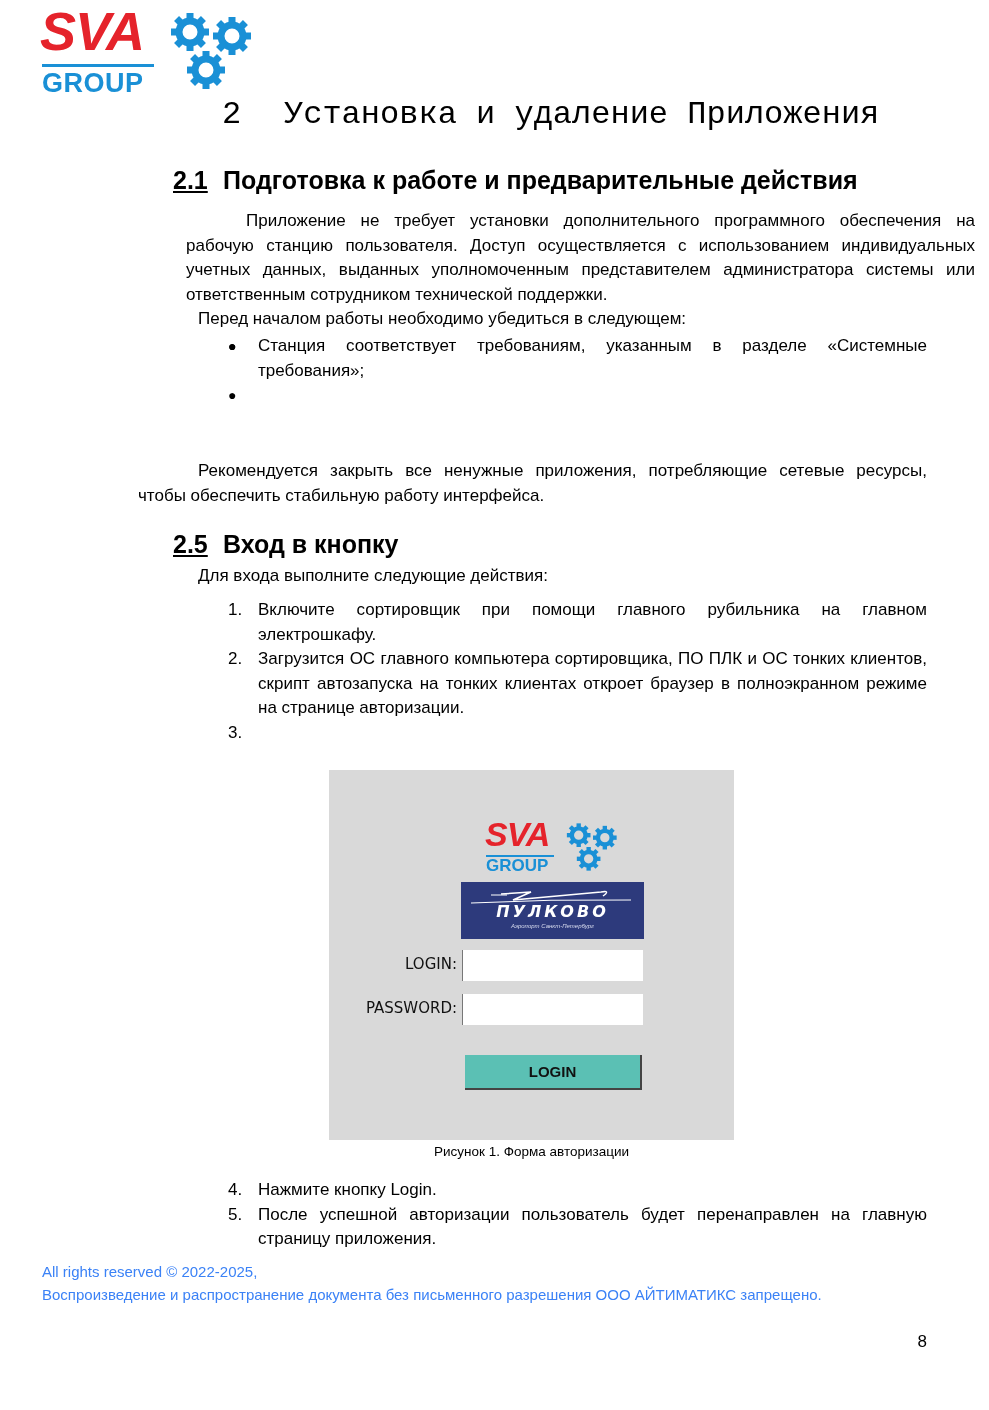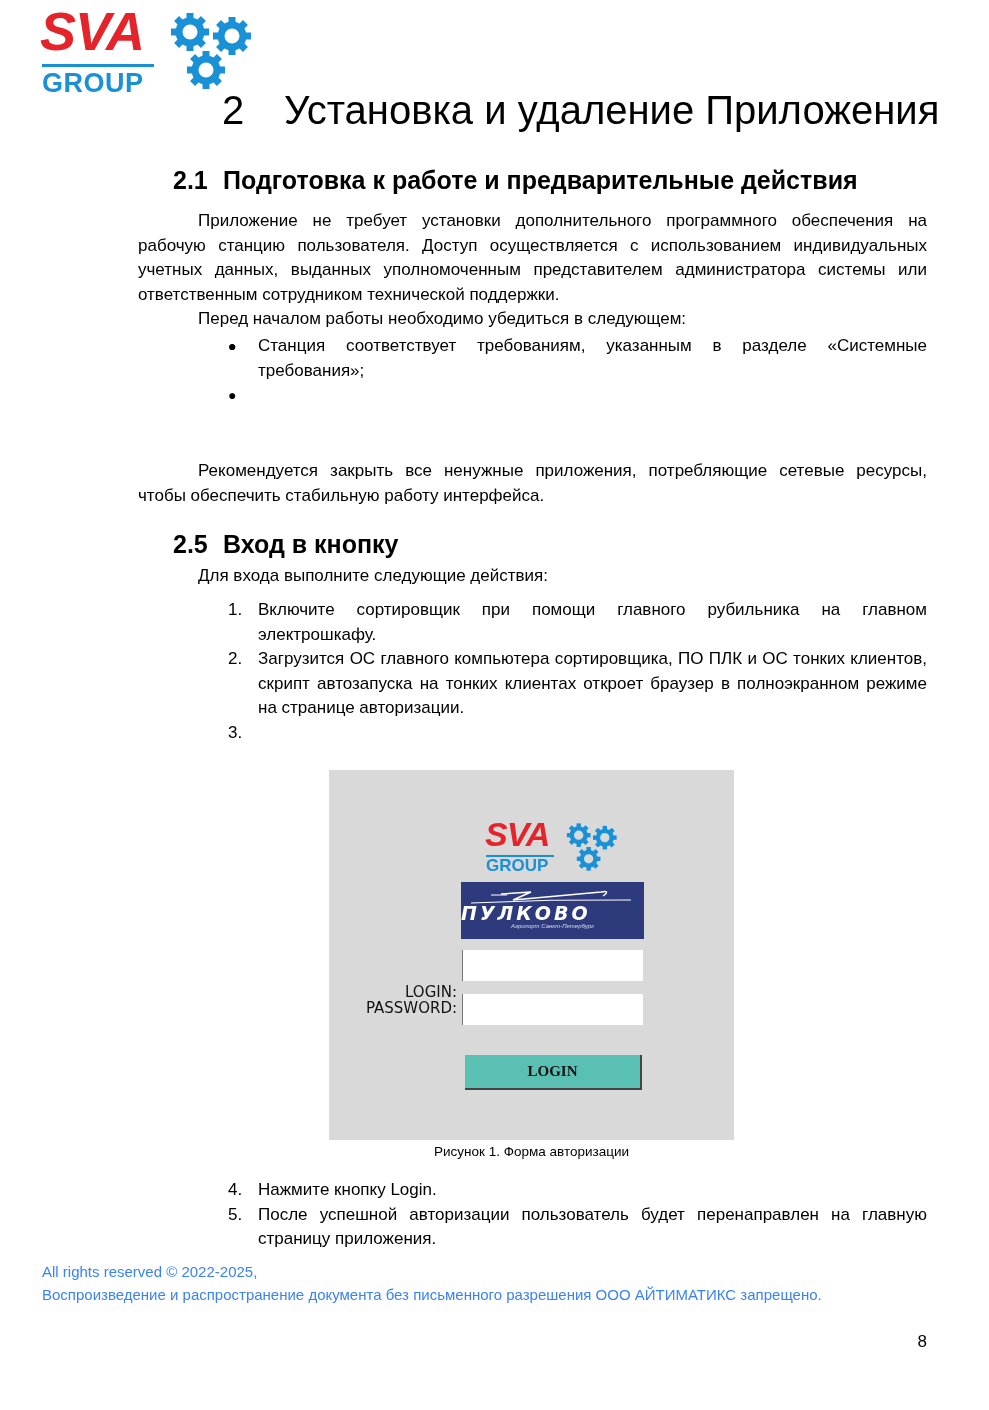--- a/index.html
+++ b/index.html
@@ -7,52 +7,52 @@
          font-family: "Liberation Sans", sans-serif; color: #000; }
 
   
   .logo { position: absolute; left: 40px; top: 4px; width: 220px; height: 92px; }
   .logo .sva { position: absolute; left: 0; top: -4px; font-family: "Liberation Sans", sans-serif;
                font-weight: bold; font-style: italic; font-size: 54px; color: #e5232b; letter-spacing: -1px; }
   .logo .bar { position: absolute; left: 2px; top: 60px; width: 112px; height: 3px; background: #1a90d6; }
   .logo .group { position: absolute; left: 2px; top: 64px; font-weight: bold; font-size: 27px; color: #1a90d6; letter-spacing: 0.5px; }
   .logo svg { position: absolute; left: 128px; top: 4px; }
 
-  .h1 { position: absolute; left: 222px; top: 88px; font-size: 40px; font-weight: normal; }
+  .h1 { position: absolute; left: 222px; top: 96px; font-size: 32px; font-weight: normal; font-family: Liberation Mono, monospace; }
   .h1 .num { display: inline-block; width: 62px; }
 
   .h2 { position: absolute; left: 173px; font-size: 25px; font-weight: bold; }
-  .h2 .num { display: inline-block; width: 50px; }
+  .h2 .num { display: inline-block; width: 50px; text-decoration: underline; }
 
   .p { position: absolute; left: 138px; width: 789px; font-size: 17px; line-height: 24.5px; text-align: justify; }
   .p.indent { text-indent: 60px; }
 
   .list { position: absolute; left: 222px; width: 705px; font-size: 17px; line-height: 24.5px; margin: 0; padding: 0; list-style: none; }
   .list li { position: relative; padding-left: 36px; text-align: justify; }
   .list li .mark { position: absolute; left: 6px; top: 0; }
   .list.bullets li .mark { left: 6px; font-size: 14px; }
 
   
   .figure { position: absolute; left: 329px; top: 770px; width: 405px; height: 370px; background: #d9d9d9; }
   .fig-logo { position: absolute; left: 156px; top: 48px; width: 140px; height: 58px; }
   .fig-logo .sva { position: absolute; left: 0; top: -3px; font-weight: bold; font-style: italic; font-size: 34px; color: #e5232b; letter-spacing: -1px; }
   .fig-logo .bar { position: absolute; left: 1px; top: 37px; width: 68px; height: 2px; background: #1a90d6; }
   .fig-logo .group { position: absolute; left: 1px; top: 38px; font-weight: bold; font-size: 17px; color: #1a90d6; }
   .fig-logo svg { position: absolute; left: 80px; top: 2px; }
   .pulkovo { position: absolute; left: 132px; top: 112px; width: 183px; height: 57px; background: #2d3a7c; }
-  .pulkovo .name { position: absolute; left: 0; width: 100%; top: 20px; color: #fff;
-                   font-family: "DejaVu Sans", sans-serif; font-style: italic; font-size: 19px; letter-spacing: 3px; font-weight: bold; }
+  .pulkovo .name { position: absolute; left: 0; width: 100%; top: 20px; text-align: center; color: #fff;
+                   font-family: "DejaVu Sans", sans-serif; font-style: italic; font-size: 16px; letter-spacing: 3px; font-weight: bold; }
   .pulkovo .sub { position: absolute; left: 0; width: 100%; top: 41px; text-align: center; color: #d8dcef; font-size: 6px; font-style: italic; }
   .pulkovo svg { position: absolute; left: 0; top: 0; }
 
   .fig-label { position: absolute; font-family: "DejaVu Sans", sans-serif; font-size: 15px; color: #111; text-align: right; }
   .fig-input { position: absolute; left: 133px; width: 181px; height: 31px; background: #fff; border: none; border-left: 1px solid #777; padding: 0; margin: 0; box-sizing: border-box; }
   .fig-btn { position: absolute; left: 136px; top: 285px; width: 177px; height: 35px; background: #5bc0b4; border: none;
              border-right: 2px solid #444; border-bottom: 2px solid #444; box-sizing: border-box;
-             font-family: Liberation Serif, serif; font-weight: bold; font-size: 15px; color: #111; padding: 8px; cursor: pointer; }
+             font-family: Liberation Sans, sans-serif; font-weight: bold; font-size: 15px; color: #111; padding: 8px; cursor: pointer; }
 
   .caption { position: absolute; left: 0; width: 1063px; top: 1144px; text-align: center; font-size: 13.5px; }
 
   .footer { position: absolute; left: 42px; font-size: 15px; color: #3b82f6; }
   .page-num { position: absolute; right: 62px; top: 1332px; font-size: 17px; }
 </style>
 </head>
 <body>
 
 <div class="logo">
@@ -82,21 +82,21 @@
 </div>
 
 <div class="h1">
   <span class="num">2</span><span>Установка и удаление Приложения</span>
 </div>
 
 <div class="h2" style="top:166px;">
   <span class="num">2.1</span><span>Подготовка к работе и предварительные действия</span>
 </div>
 
-<div class="p indent" style="top:209px;">Приложение не требует установки дополнительного программного обеспечения на рабочую станцию пользователя. Доступ осуществляется с использованием индивидуальных учетных данных, выданных уполномоченным представителем администратора системы или ответственным сотрудником технической поддержки.</div>
+<div class="p indent" style="top:209px;margin-left:48px;">Приложение не требует установки дополнительного программного обеспечения на рабочую станцию пользователя. Доступ осуществляется с использованием индивидуальных учетных данных, выданных уполномоченным представителем администратора системы или ответственным сотрудником технической поддержки.</div>
 <div class="p indent" style="top:307px;">Перед началом работы необходимо убедиться в следующем:</div>
 
 <ul class="list bullets" style="top:334px;">
   <li><span class="mark">●</span></li>
   <li><span class="mark">●</span><span>Станция соответствует требованиям, указанным в разделе «Системные требования»;</span></li>
   <li><span class="mark">●</span></li>
 </ul>
 
 <div class="p indent" style="top:459px;">Рекомендуется закрыть все ненужные приложения, потребляющие сетевые ресурсы, чтобы обеспечить стабильную работу интерфейса.</div>
 
@@ -126,21 +126,21 @@
   <div class="pulkovo">
     <svg width="183" height="57" viewBox="0 0 183 57">
       <path d="M40 12 L70 10 L52 18 L140 10 Q150 8 142 14" fill="none" stroke="#fff" stroke-width="1.5"></path>
       <path d="M10 21 Q90 17 170 18" fill="none" stroke="#fff" stroke-width="1"></path>
       <path d="M30 13 L46 13" fill="none" stroke="#fff" stroke-width="1"></path>
     </svg>
     <span class="name">ПУЛКОВО</span>
     <span class="sub">Аэропорт Санкт-Петербург</span>
   </div>
 
-  <span class="fig-label" style="right:277px; top:185px;margin-top:28px;">LOGIN:</span>
+  <span class="fig-label" style="right:277px; top:185px;">LOGIN:</span>
   <input class="fig-input" style="top: 180px;" type="text" value="">
 
   <span class="fig-label" style="right:277px; top:229px;text-align:center;">PASSWORD:</span>
   <input class="fig-input" style="top: 224px;" type="password" value="">
 
   <button class="fig-btn">LOGIN</button>
 </div>
 
 <div class="caption">Рисунок 1. Форма авторизации</div>
 

